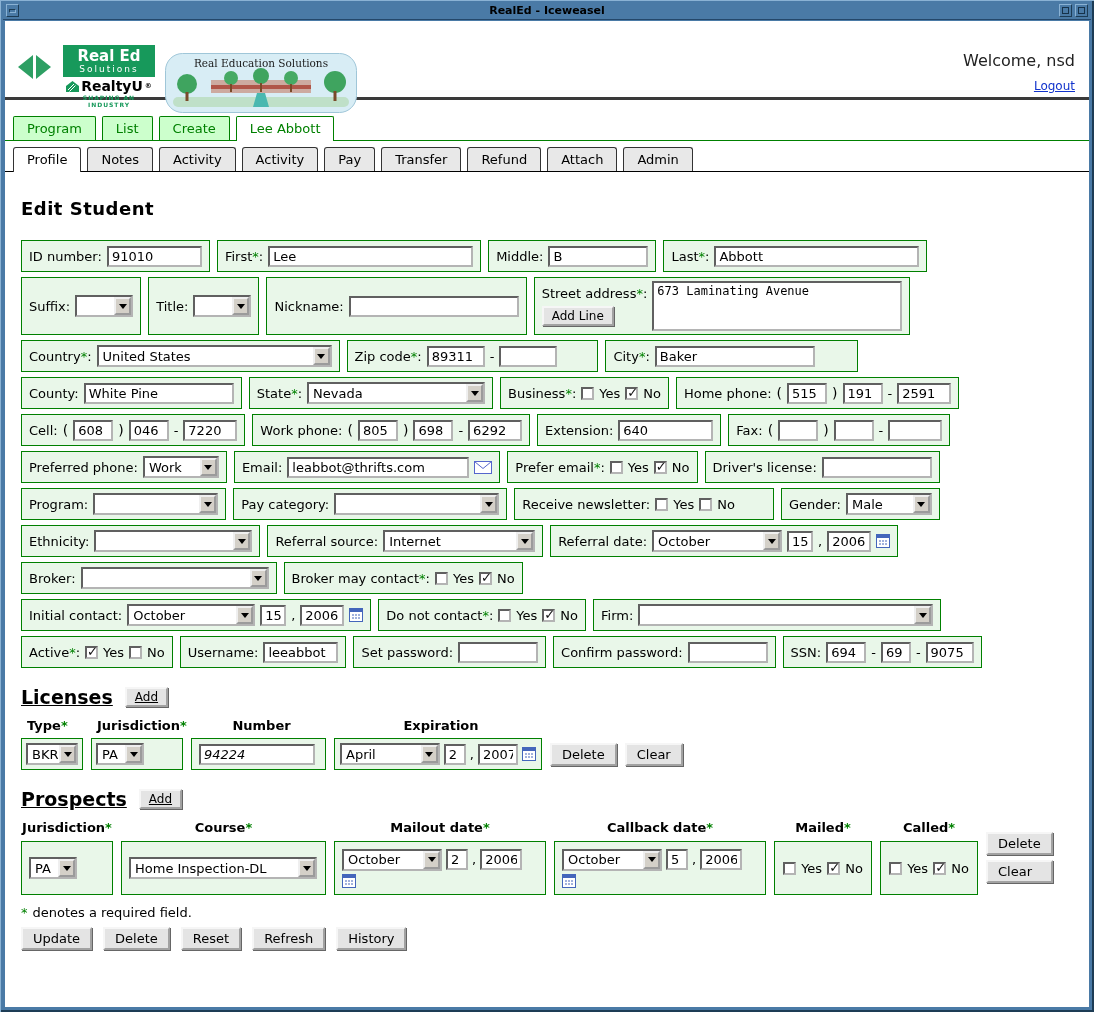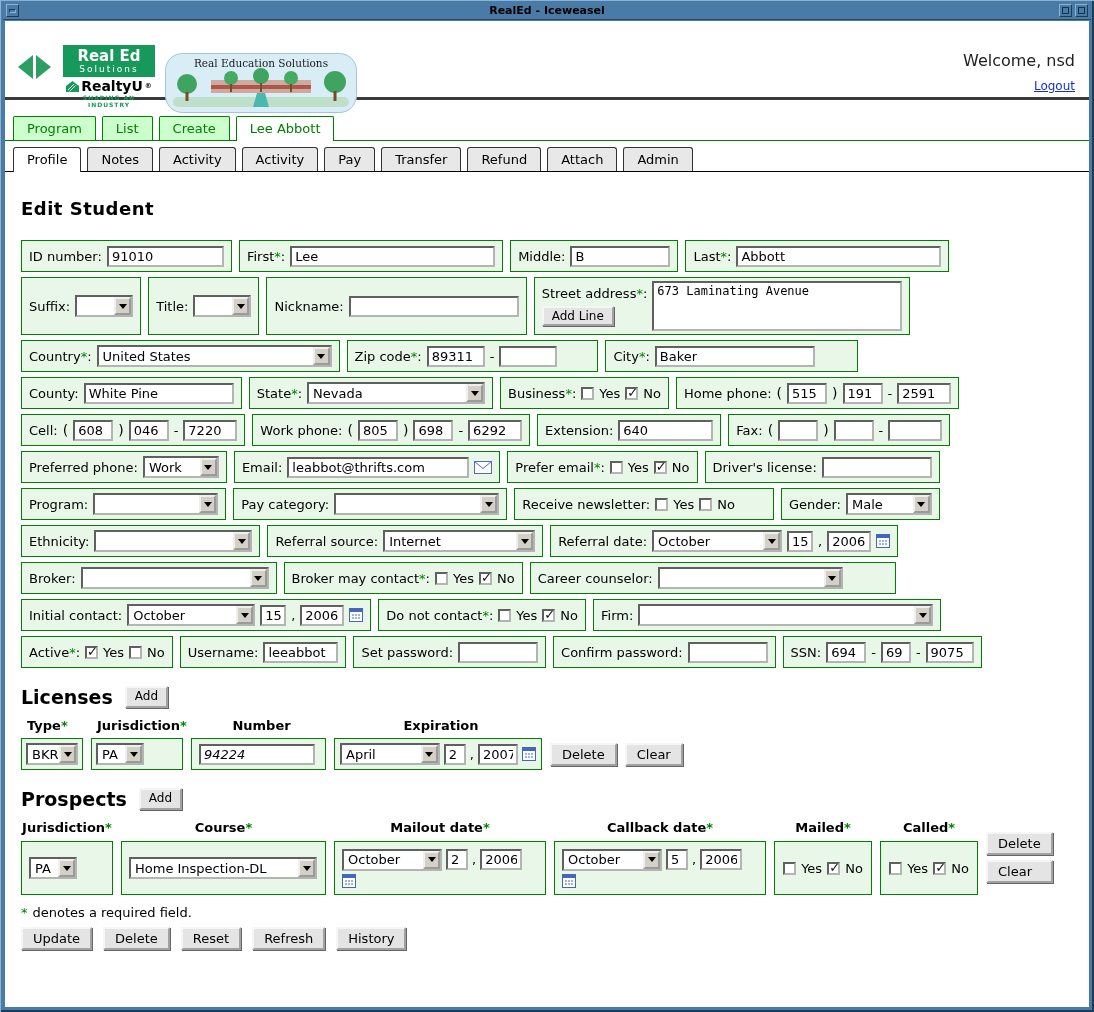--- a/index.html
+++ b/index.html
@@ -53,21 +53,21 @@
   .cb{display:inline-block;width:13px;height:13px;background:#fff;border:2px inset #b4b4b4;position:relative;vertical-align:-2px;cursor:pointer;}
   .cb.on::after{content:"\2713";position:absolute;left:0;top:-4px;font-size:13px;font-weight:bold;color:#111;}
   .btn3d{display:inline-block;background:#e4e4e4;border:2px outset #f6f6f6;box-shadow:1px 1px 0 #666;padding:2px 10px;font:13px "DejaVu Sans",sans-serif;color:#000;cursor:pointer;white-space:nowrap;}
   .btn-sm{padding:1px 8px;font-size:12px;}
   .tall{min-height:58px;}
   .street-left{display:flex;flex-direction:column;align-items:flex-start;gap:5px;white-space:nowrap;}
   .cal{display:inline-flex;cursor:pointer;}
   .env{display:inline-flex;cursor:pointer;}
   .pp{font-size:14px;}
   
-  h2{font-size:19px;margin:18px 0 10px;display:flex;gap:12px;}
+  h2{font-size:19px;margin:18px 0 10px;display:flex;align-items:center;gap:12px;text-decoration:underline;}
   .lic-head{display:flex;gap:8px;font-weight:bold;margin:2px 0 5px;}
   .lh{padding-left:6px;}
   .lh-c{text-align:center;}
   .lic-row{display:flex;gap:8px;align-items:center;}
   
   .pro-grid{display:flex;gap:8px;margin-top:4px;}
   .pcol{display:flex;flex-direction:column;}
   .ph{font-weight:bold;text-align:center;margin-bottom:6px;}
   .pbox{min-height:54px;}
   .pdate{display:flex;flex-direction:column;align-items:flex-start;gap:3px;justify-content:center;}
@@ -160,21 +160,21 @@
         <span class="tab">Admin</span>
       </div>
     </div>
 
     <div class="main">
       <h1>Edit Student</h1>
 
       <div class="frow">
         <div class="fbox">
             <span><span>ID number</span><span class="star"></span><span>:</span></span>
-            <input class="tin" style="width: 117px;" value="91010">
+            <input class="tin" style="width: 95px;" value="91010">
           </div>
         <div class="fbox">
             <span><span>First</span><span class="star">*</span><span>:</span></span>
             <input class="tin" style="width: 205px;" value="Lee">
           </div>
         <div class="fbox">
             <span><span>Middle</span><span class="star"></span><span>:</span></span>
             <input class="tin" style="width: 100px;" value="B">
           </div>
         <div class="fbox">
@@ -425,30 +425,20 @@
                 <span class="tri"></span>
               </span>
             </span>
           </div>
         <div class="fbox">
             <span><span>Broker may contact</span><span class="star">*</span><span>:</span></span>
             <span class="cb"></span>
             <span>Yes</span>
             <span class="cb on"></span>
             <span>No</span>
-          </div>
-        <div class="fbox">
-            <span><span>Career counselor</span><span>:</span></span>
-            <span class="sel" style="width:185px">
-              <span class="sval"></span>
-              <span class="sbtn">
-                <span class="tri"></span>
-              </span>
-            </span>
-            <span style="width:40px"></span>
           </div>
       </div>
 
       <div class="frow">
         <div class="fbox">
             <span><span>Initial contact</span><span>:</span></span>
             <span class="sel" style="width:128px">
               <span class="sval">October</span>
               <span class="sbtn">
                 <span class="tri"></span>

